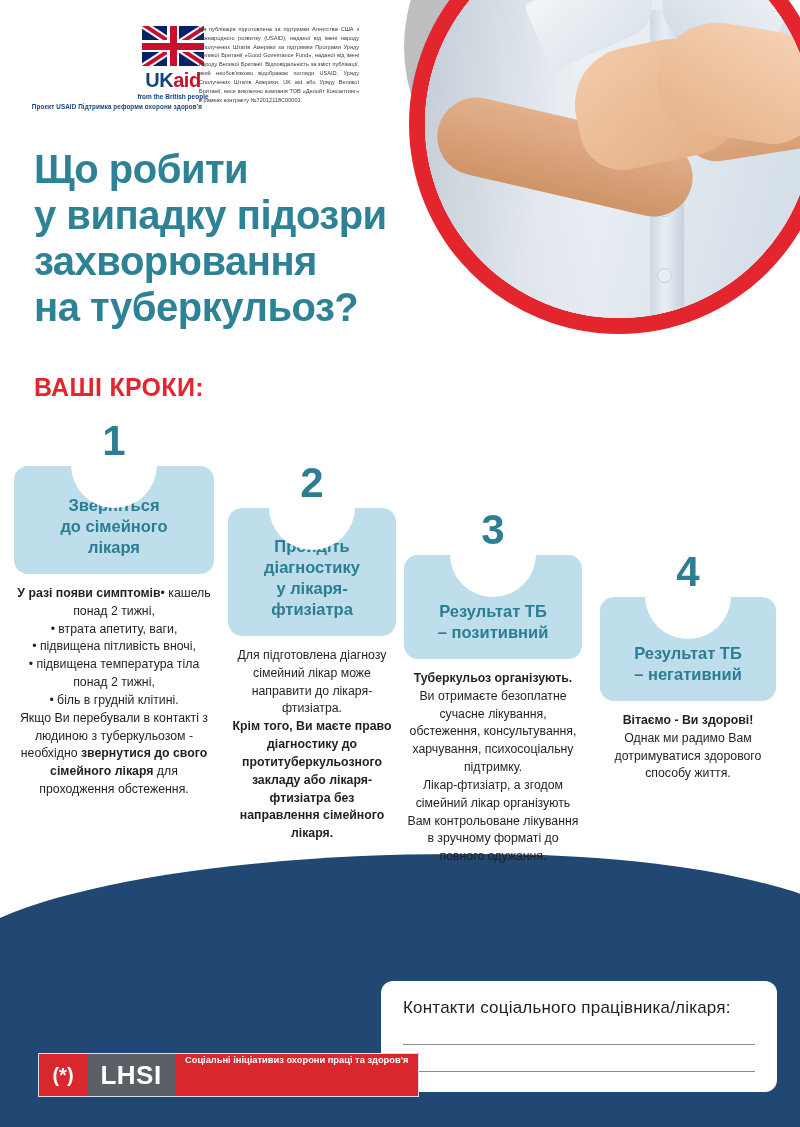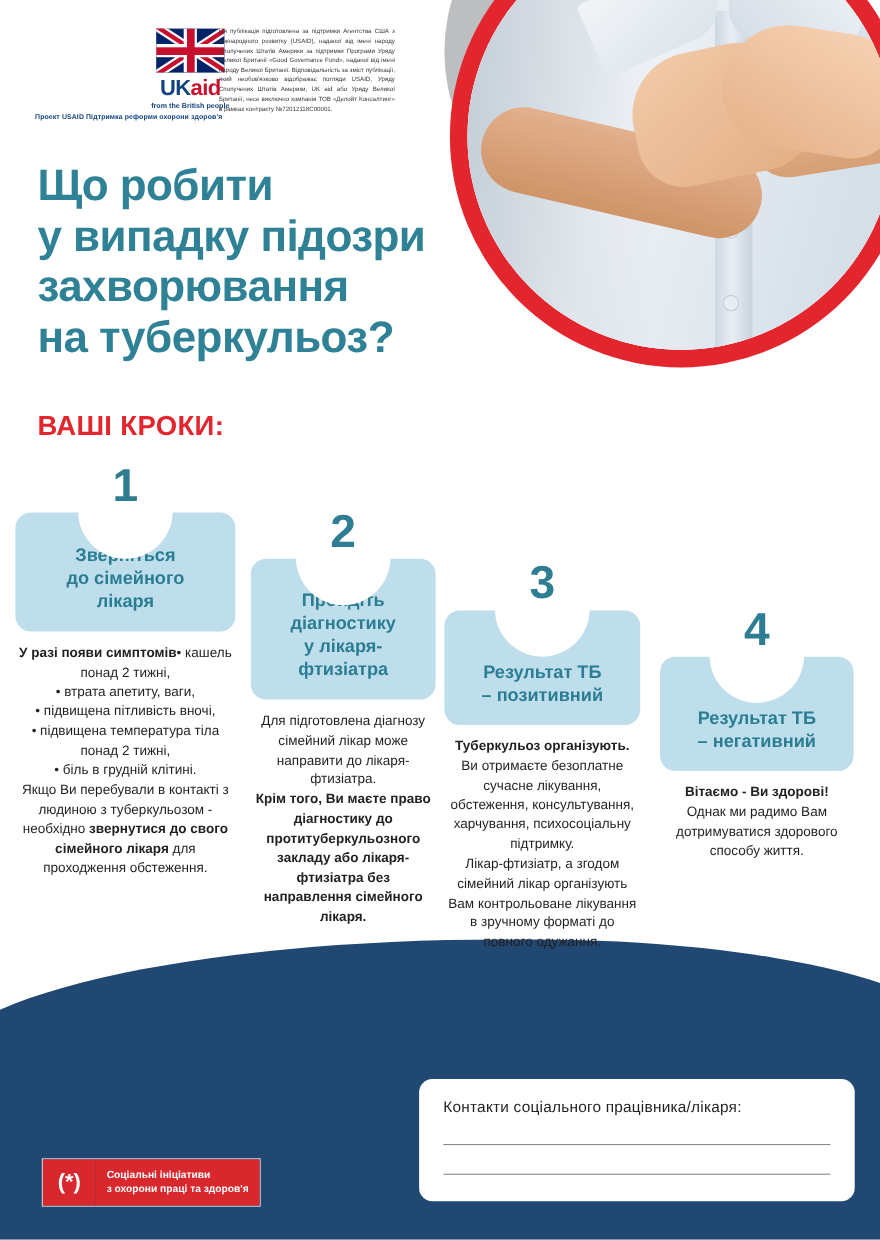--- a/index.html
+++ b/index.html
@@ -172,34 +172,34 @@
   .step3{left:404px;top:555px;width:178px;}
   .step3 .card{height:104px;}
   .step4{left:600px;top:597px;width:176px;}
   .step4 .card{height:104px;}
 
   
   .contact{
     position:absolute;left:381px;top:981px;width:396px;height:111px;
     background:#fff;border-radius:12px;z-index:9;box-sizing:border-box;padding:17px 22px 0;
   }
-  .contact-label{font-size:14px;color:#231f20;letter-spacing:.2px;}
+  .contact-label{font-size:17px;color:#231f20;letter-spacing:.2px;}
   .contact-line{height:1px;background:#8a8a8a;margin-top:26px;}
 
   
   .lhsi{
     position:absolute;left:38px;top:1053px;height:42px;z-index:9;
     display:flex;align-items:stretch;border:1px solid #d8dde3;
   }
   .lhsi-mark{background:#d9272e;display:flex;align-items:center;justify-content:center;width:48px;}
   .lhsi-mark span{color:#fff;font-size:20px;font-weight:bold;line-height:1;}
   .lhsi-name{background:#5b6066;display:flex;align-items:center;justify-content:center;width:88px;}
   .lhsi-name span{color:#fff;font-size:26px;font-weight:bold;letter-spacing:.5px;line-height:1;}
   .lhsi-tag{
-    background:#d9272e;display:flex;flex-direction:column;justify-content:center;
+    background:#d9272e;display:flex;justify-content:center;
     padding:0 10px;color:#fff;font-size:9.3px;font-weight:bold;line-height:1.45;
   }
 </style>
 </head>
 <body>
 
 <div class="poster">
 
   <div class="grey-blob"></div>
   <div class="navy-footer"></div>
@@ -311,19 +311,22 @@
   <div class="contact">
     <div class="contact-label">Контакти соціального працівника/лікаря:</div>
     <div class="contact-line"></div>
     <div class="contact-line"></div>
   </div>
 
   <div class="lhsi">
     <div class="lhsi-mark">
         <span>(*)</span>
       </div>
+    <div class="lhsi-name">
+        <span>LHSI</span>
+      </div>
     <div class="lhsi-tag">
       <span>Соціальні ініціативи</span>
       <span>з охорони праці та здоров'я</span>
     </div>
   </div>
 
 </div>
 
 </body></html>

